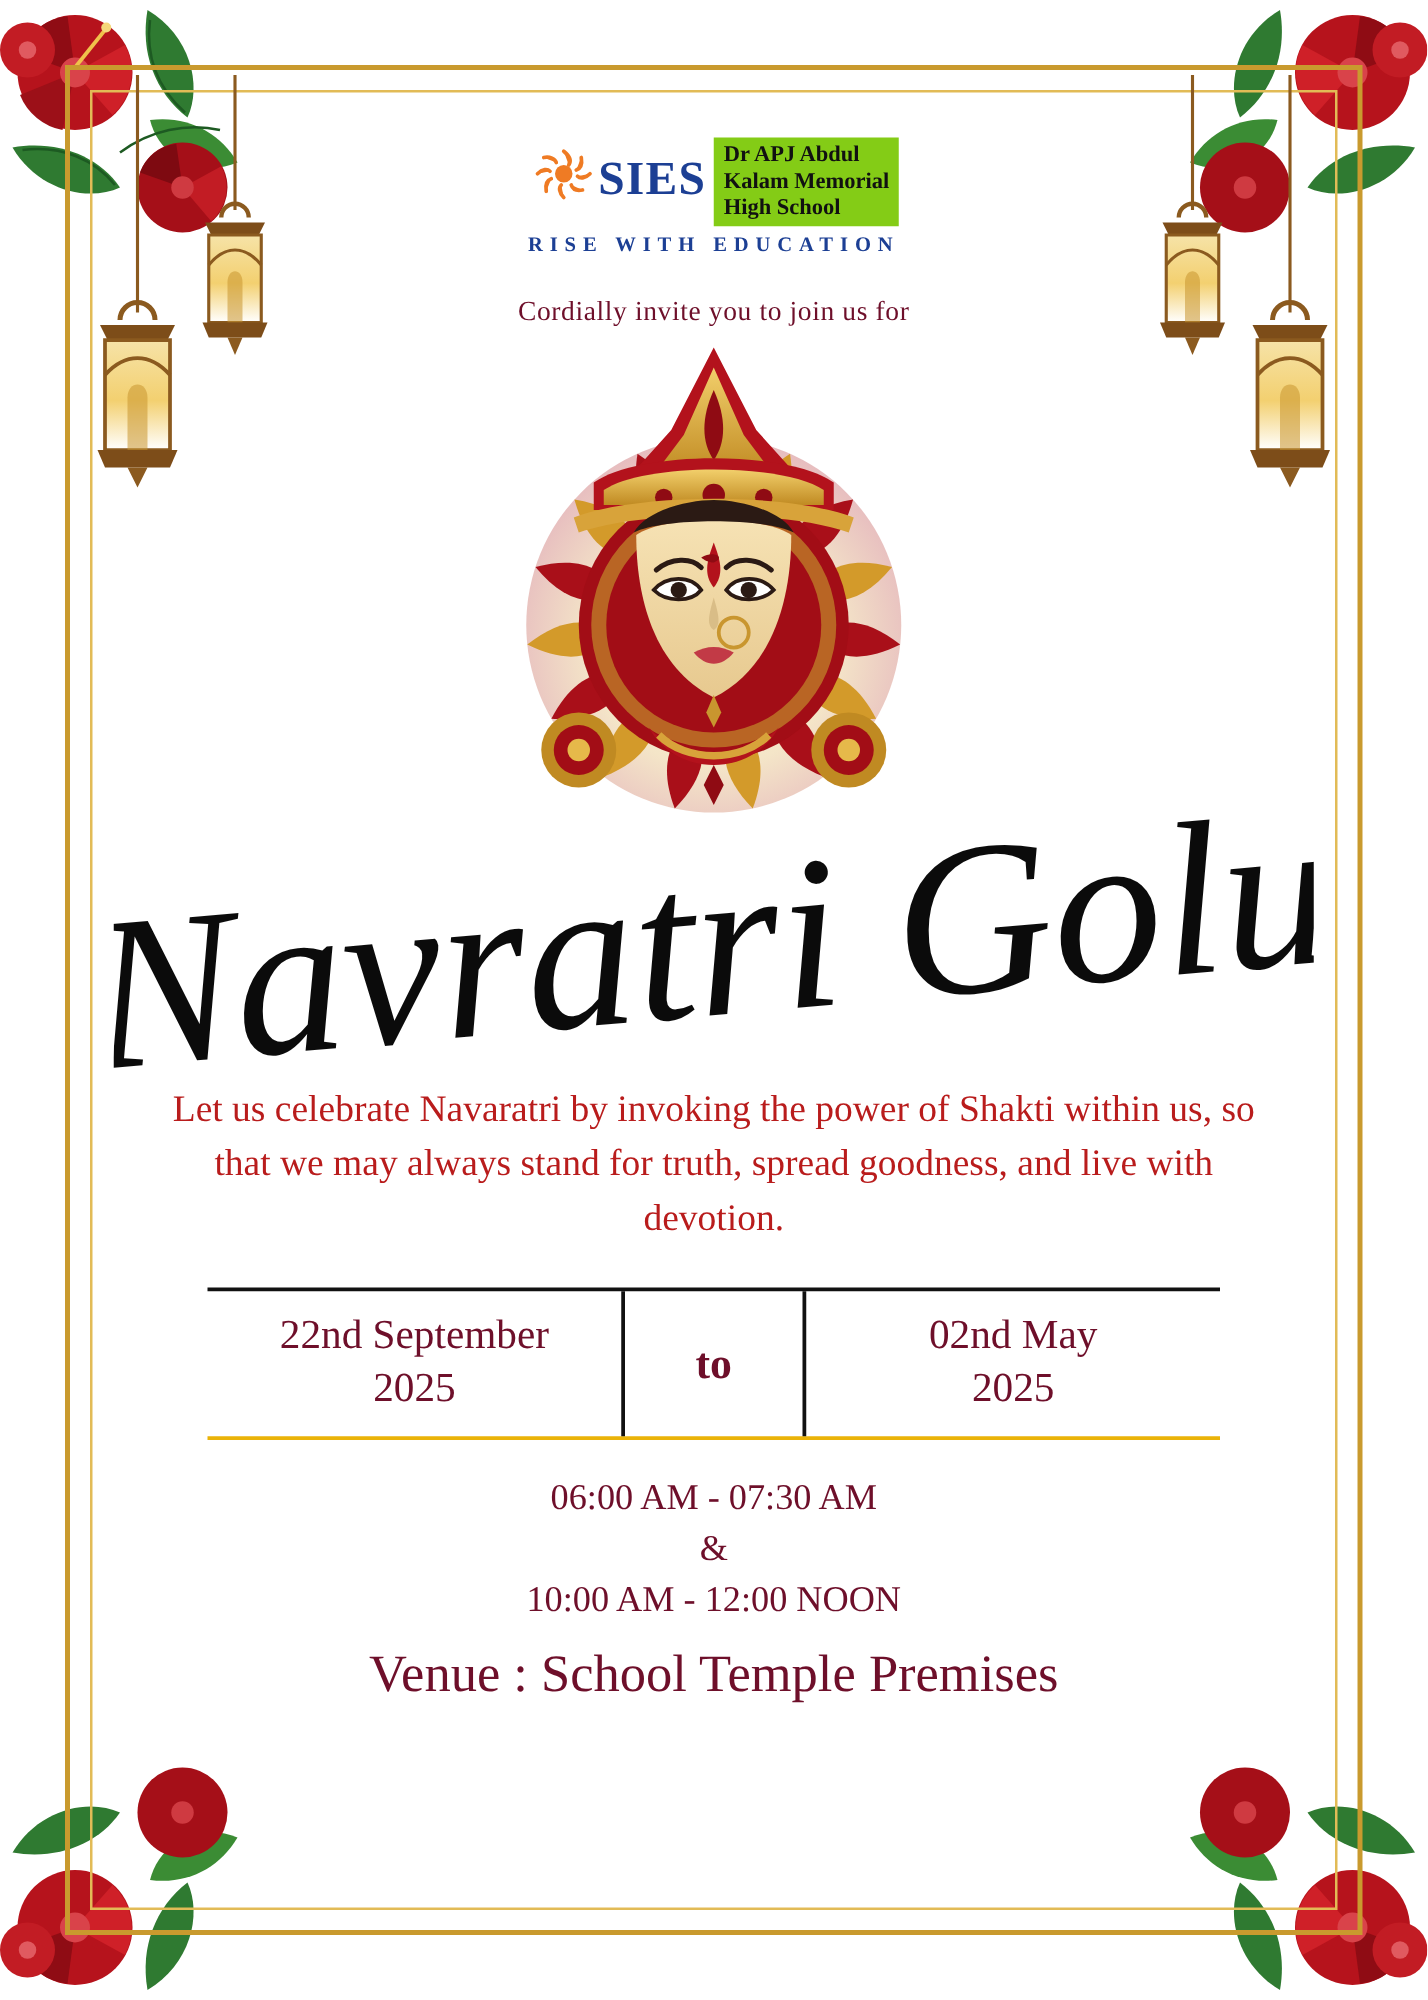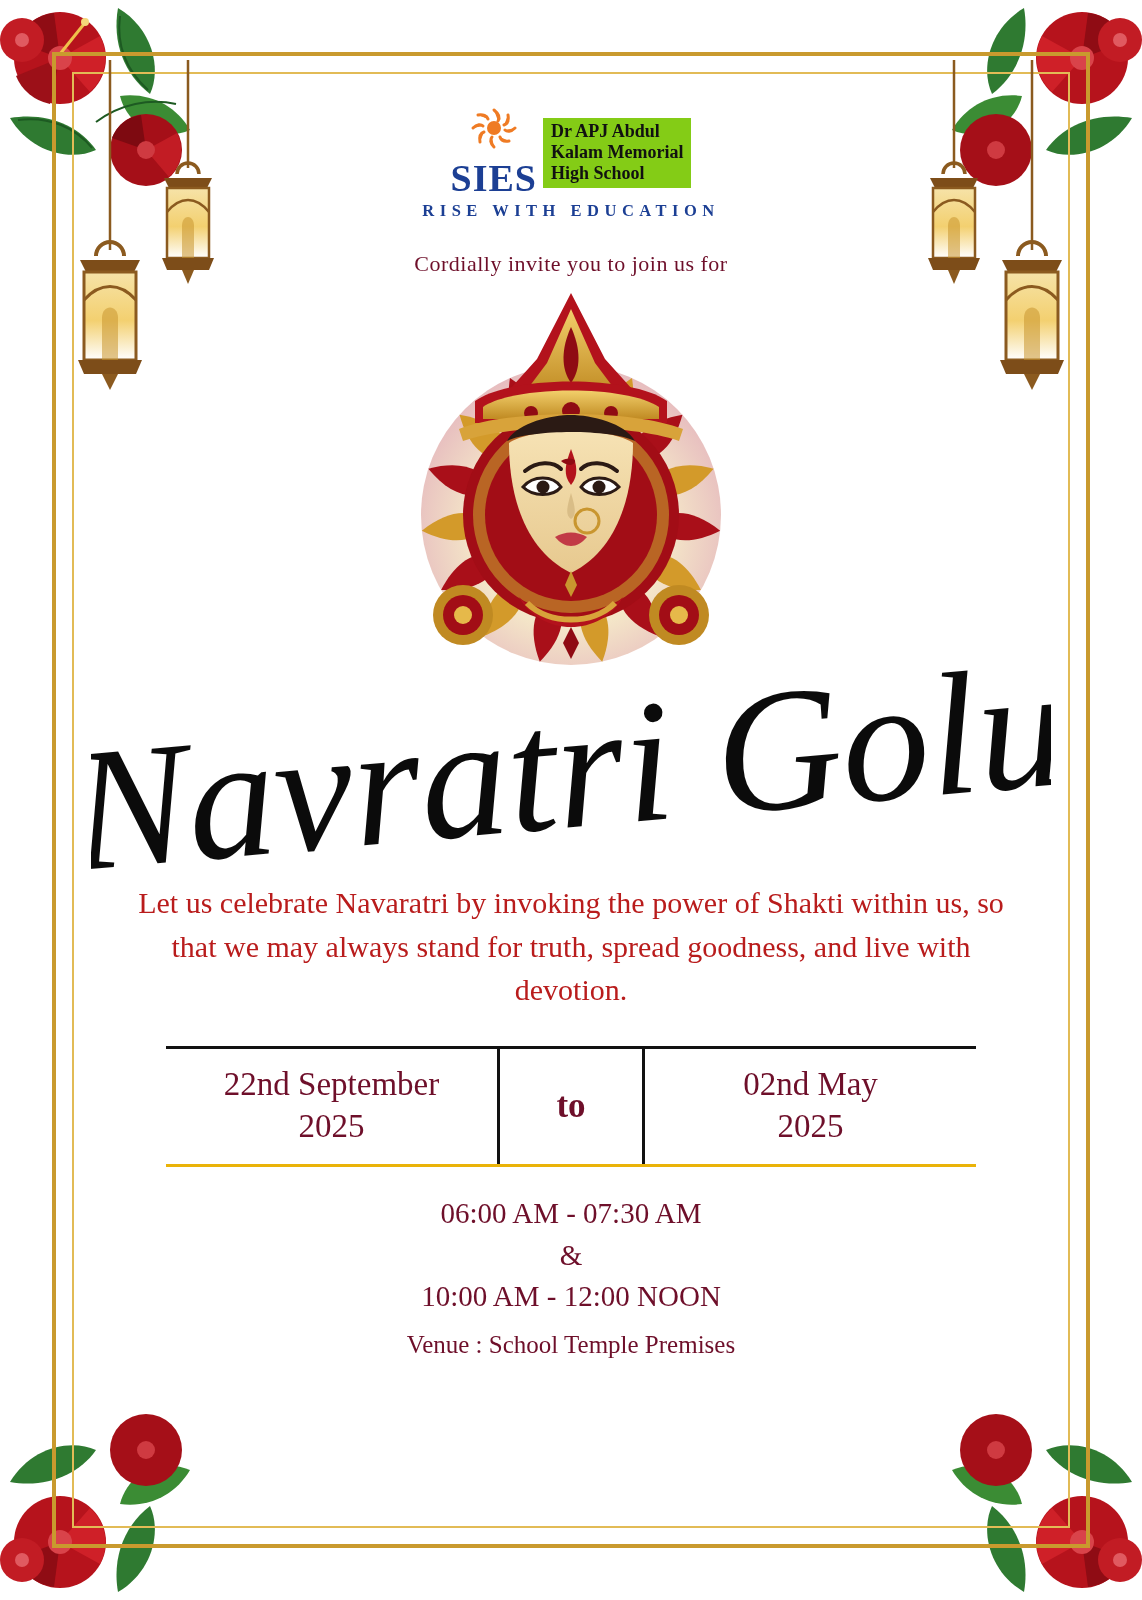--- a/index.html
+++ b/index.html
@@ -60,21 +60,21 @@
   
   .logo-block {
     display: flex;
     align-items: center;
     justify-content: center;
     gap: 4px;
     margin-top: 14px;
   }
   .logo-left {
     display: flex;
-    flex-direction: column;
+    flex-direction: row;
     align-items: center;
   }
   .sies-word {
     font-family: "Liberation Serif", serif;
     font-size: 38px;
     font-weight: bold;
     color: #1c3f94;
     letter-spacing: 1px;
     line-height: 0.95;
     margin-top: 2px;
@@ -161,21 +161,21 @@
 
   .times {
     margin-top: 26px;
     color: #6e0f2a;
     font-size: 29px;
     line-height: 1.42;
   }
   .venue {
     margin-top: 14px;
     color: #6e0f2a;
-    font-size: 25px;
+    font-size: 42px;
   }
 </style>
 </head>
 <body>
 
 <div class="corner tl">
   <svg width="210" height="210" viewBox="0 0 210 210">
     <g>
 
       <path d="M10 118 C45 112 78 124 96 150 C70 162 30 152 10 118 Z" fill="#2f7a31"></path>

